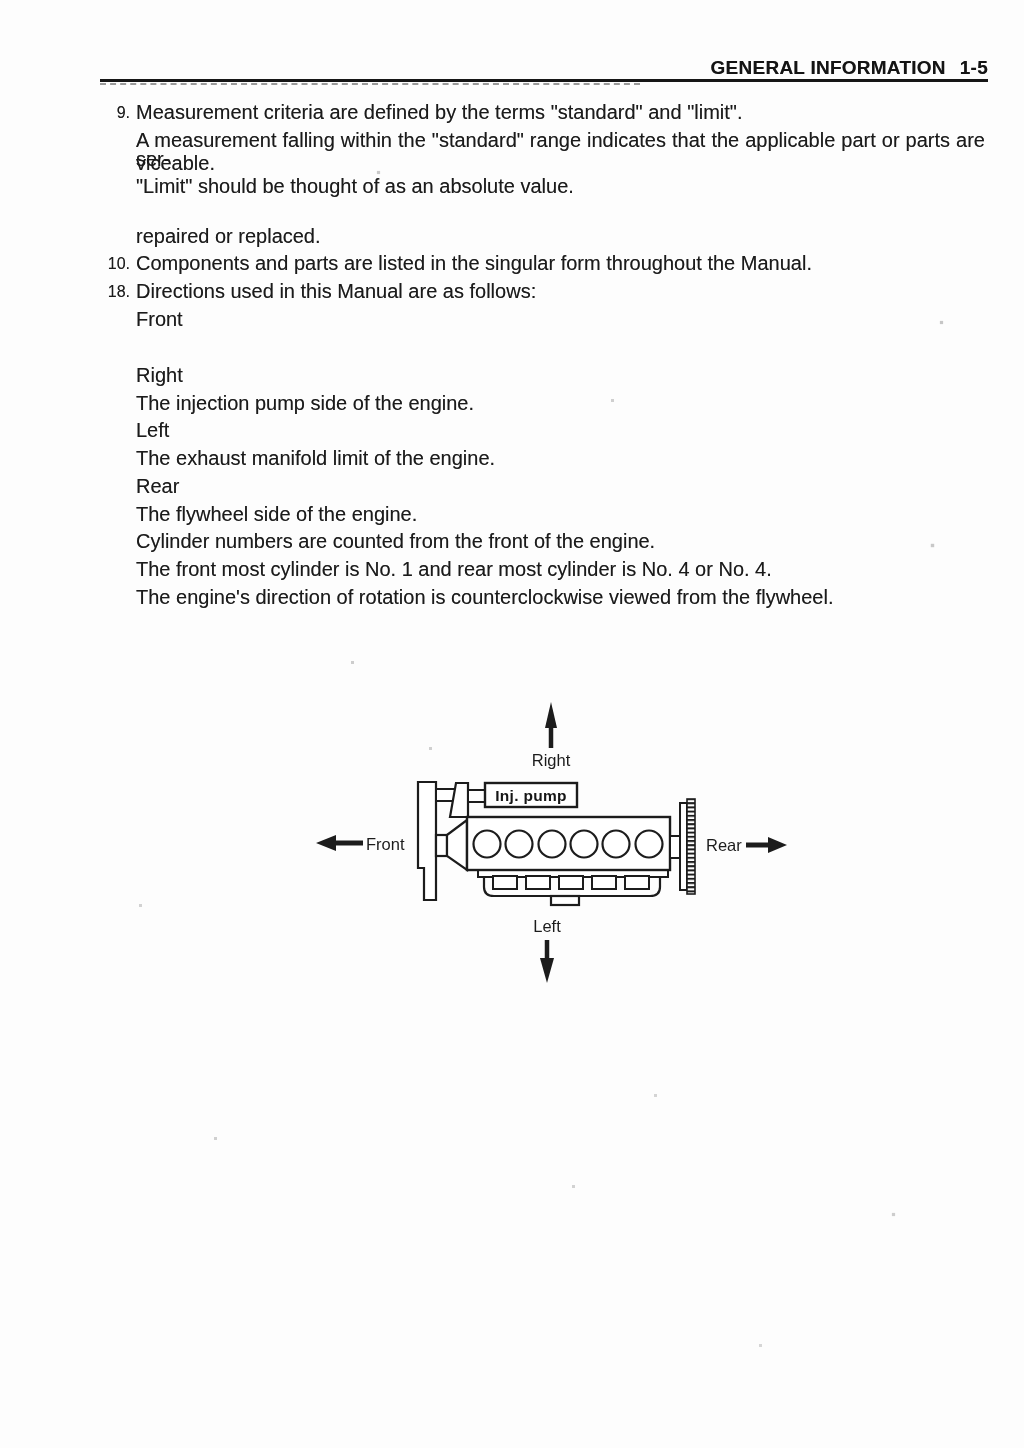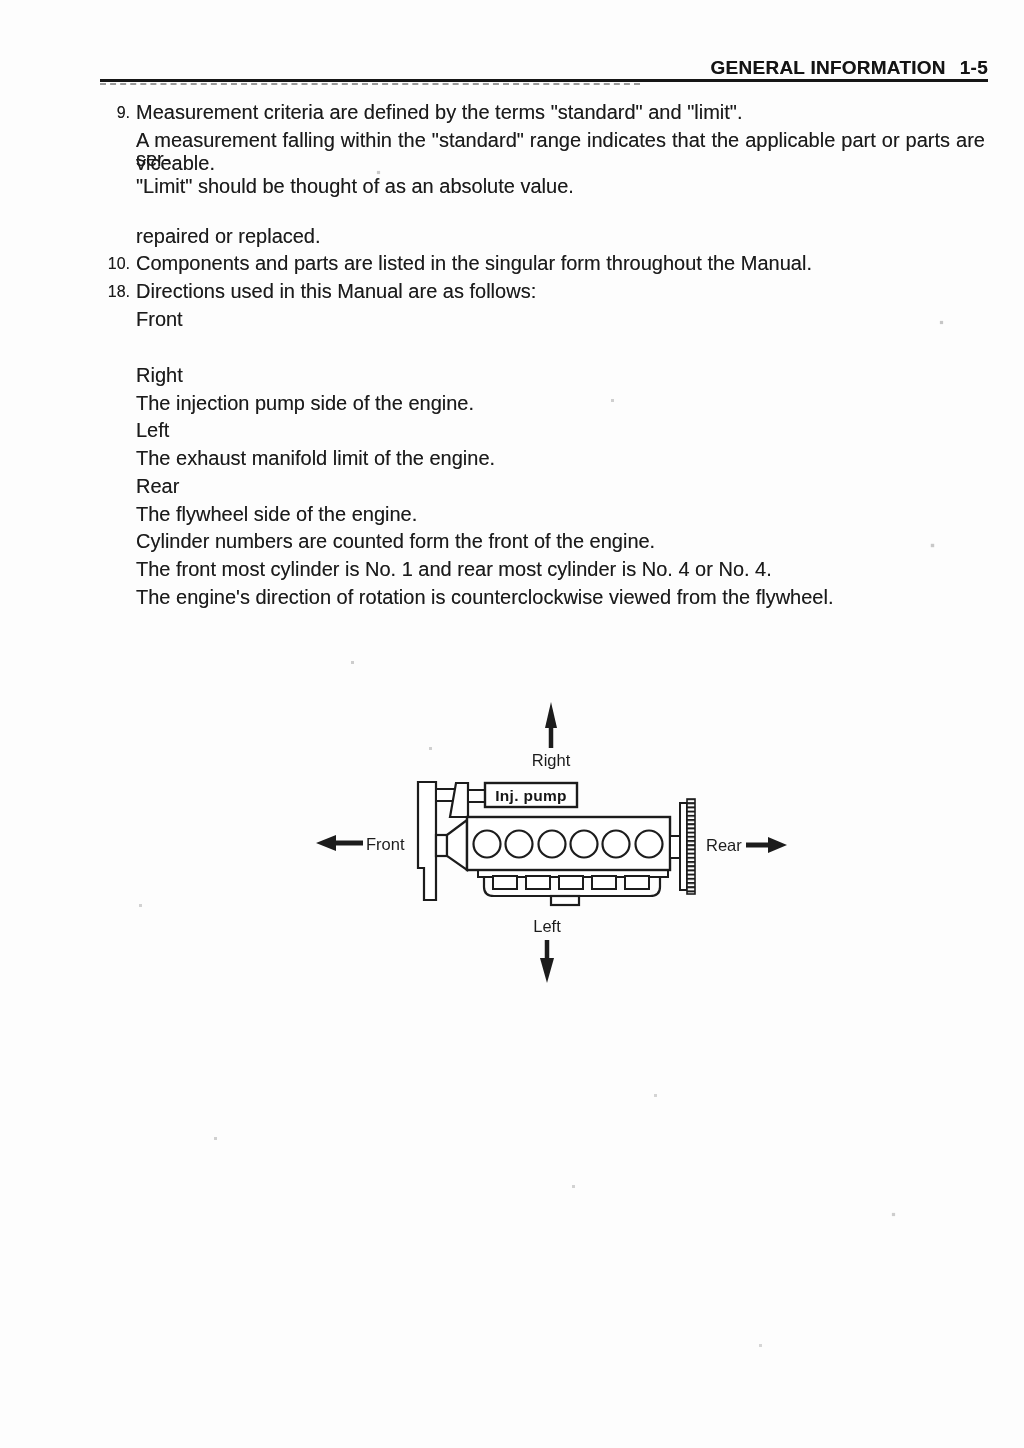--- a/index.html
+++ b/index.html
@@ -79,21 +79,21 @@
   <div class="num" style="top:282px">18.</div>
   <div class="ln" style="top:282px">Directions used in this Manual are as follows:</div>
 
   <div class="ln" style="top:310px">Front</div>
   <div class="ln" style="top:366px">Right</div>
   <div class="ln" style="top:394px">The injection pump side of the engine.</div>
   <div class="ln" style="top:421px">Left</div>
   <div class="ln" style="top:449px">The exhaust manifold limit of the engine.</div>
   <div class="ln" style="top:477px">Rear</div>
   <div class="ln" style="top:505px">The flywheel side of the engine.</div>
-  <div class="ln" style="top:532px">Cylinder numbers are counted form the front of the engine.</div>
+  <div class="ln" style="top:532px">Cylinder numbers are counted from the front of the engine.</div>
   <div class="ln" style="top:560px">The front most cylinder is No. 1 and rear most cylinder is No. 4 or No. 4.</div>
   <div class="ln" style="top:588px">The engine's direction of rotation is counterclockwise viewed from the flywheel.</div>
 
   <svg class="diagram" width="500" height="300" viewBox="300 695 500 300">
     <defs>
       <pattern id="teeth" width="8" height="4.2" patternUnits="userSpaceOnUse">
         <rect width="8" height="4.2" fill="#ffffff"></rect>
         <rect width="8" height="2" fill="#1c1c1c"></rect>
       </pattern>
     </defs>

